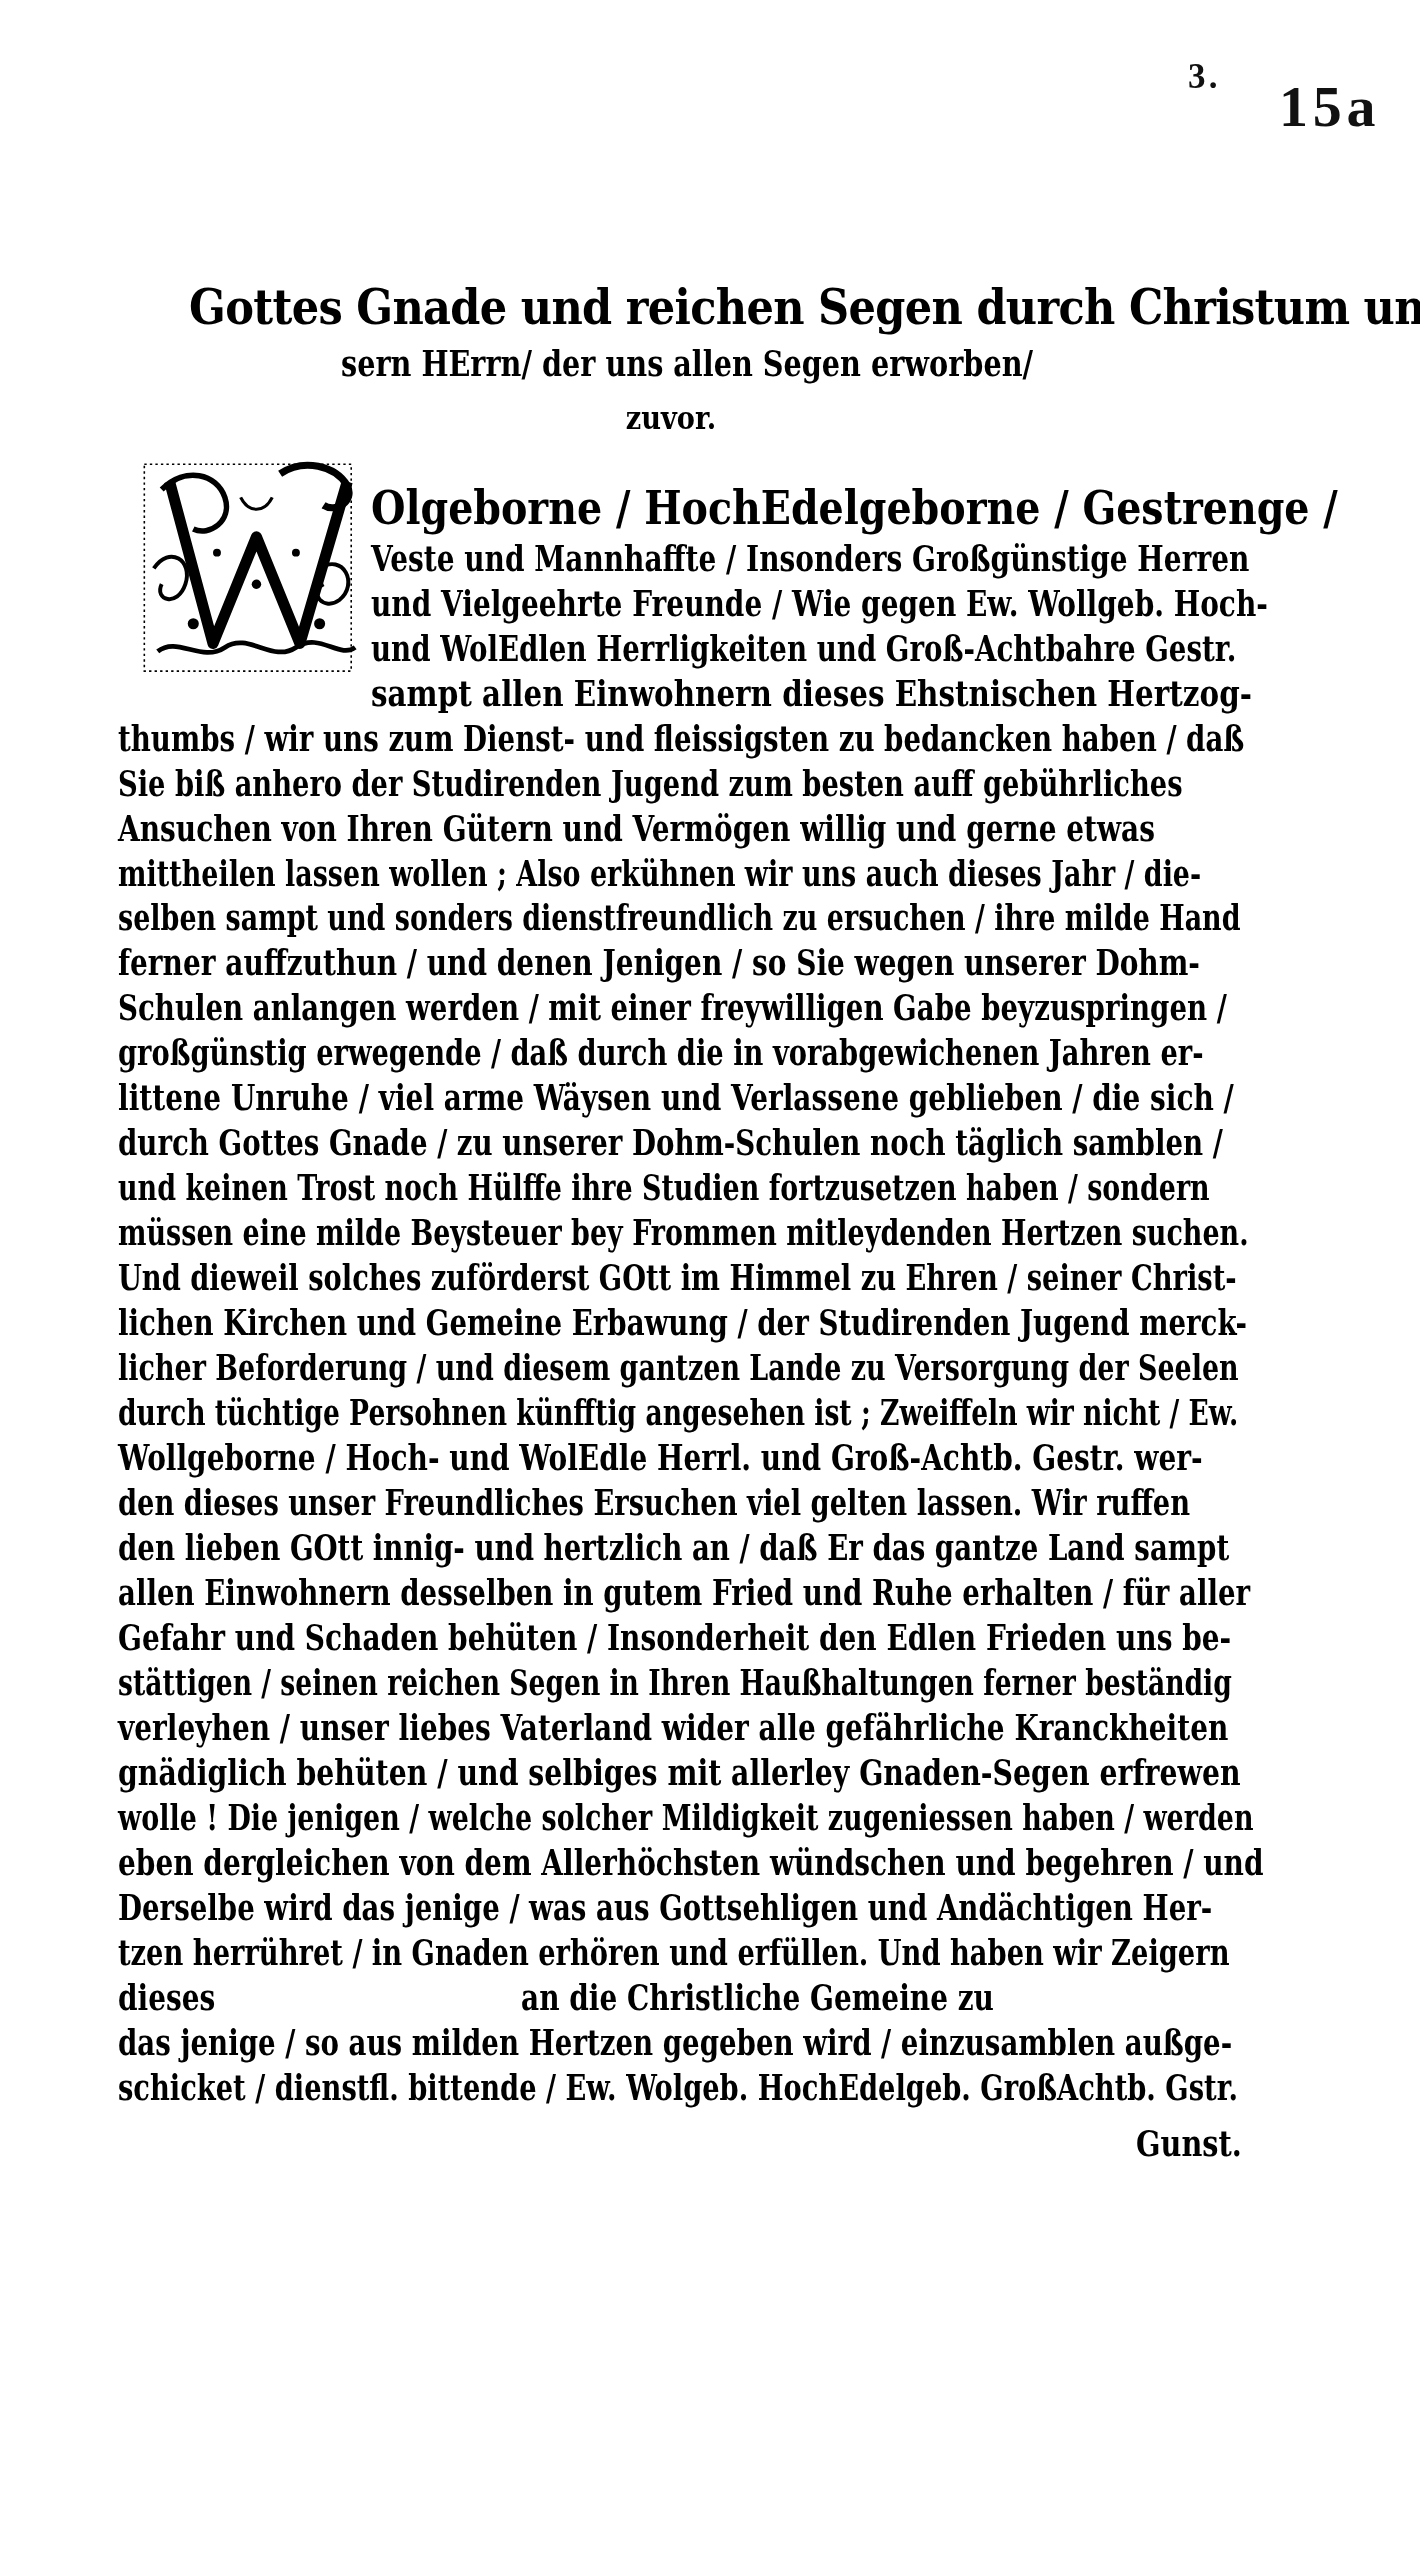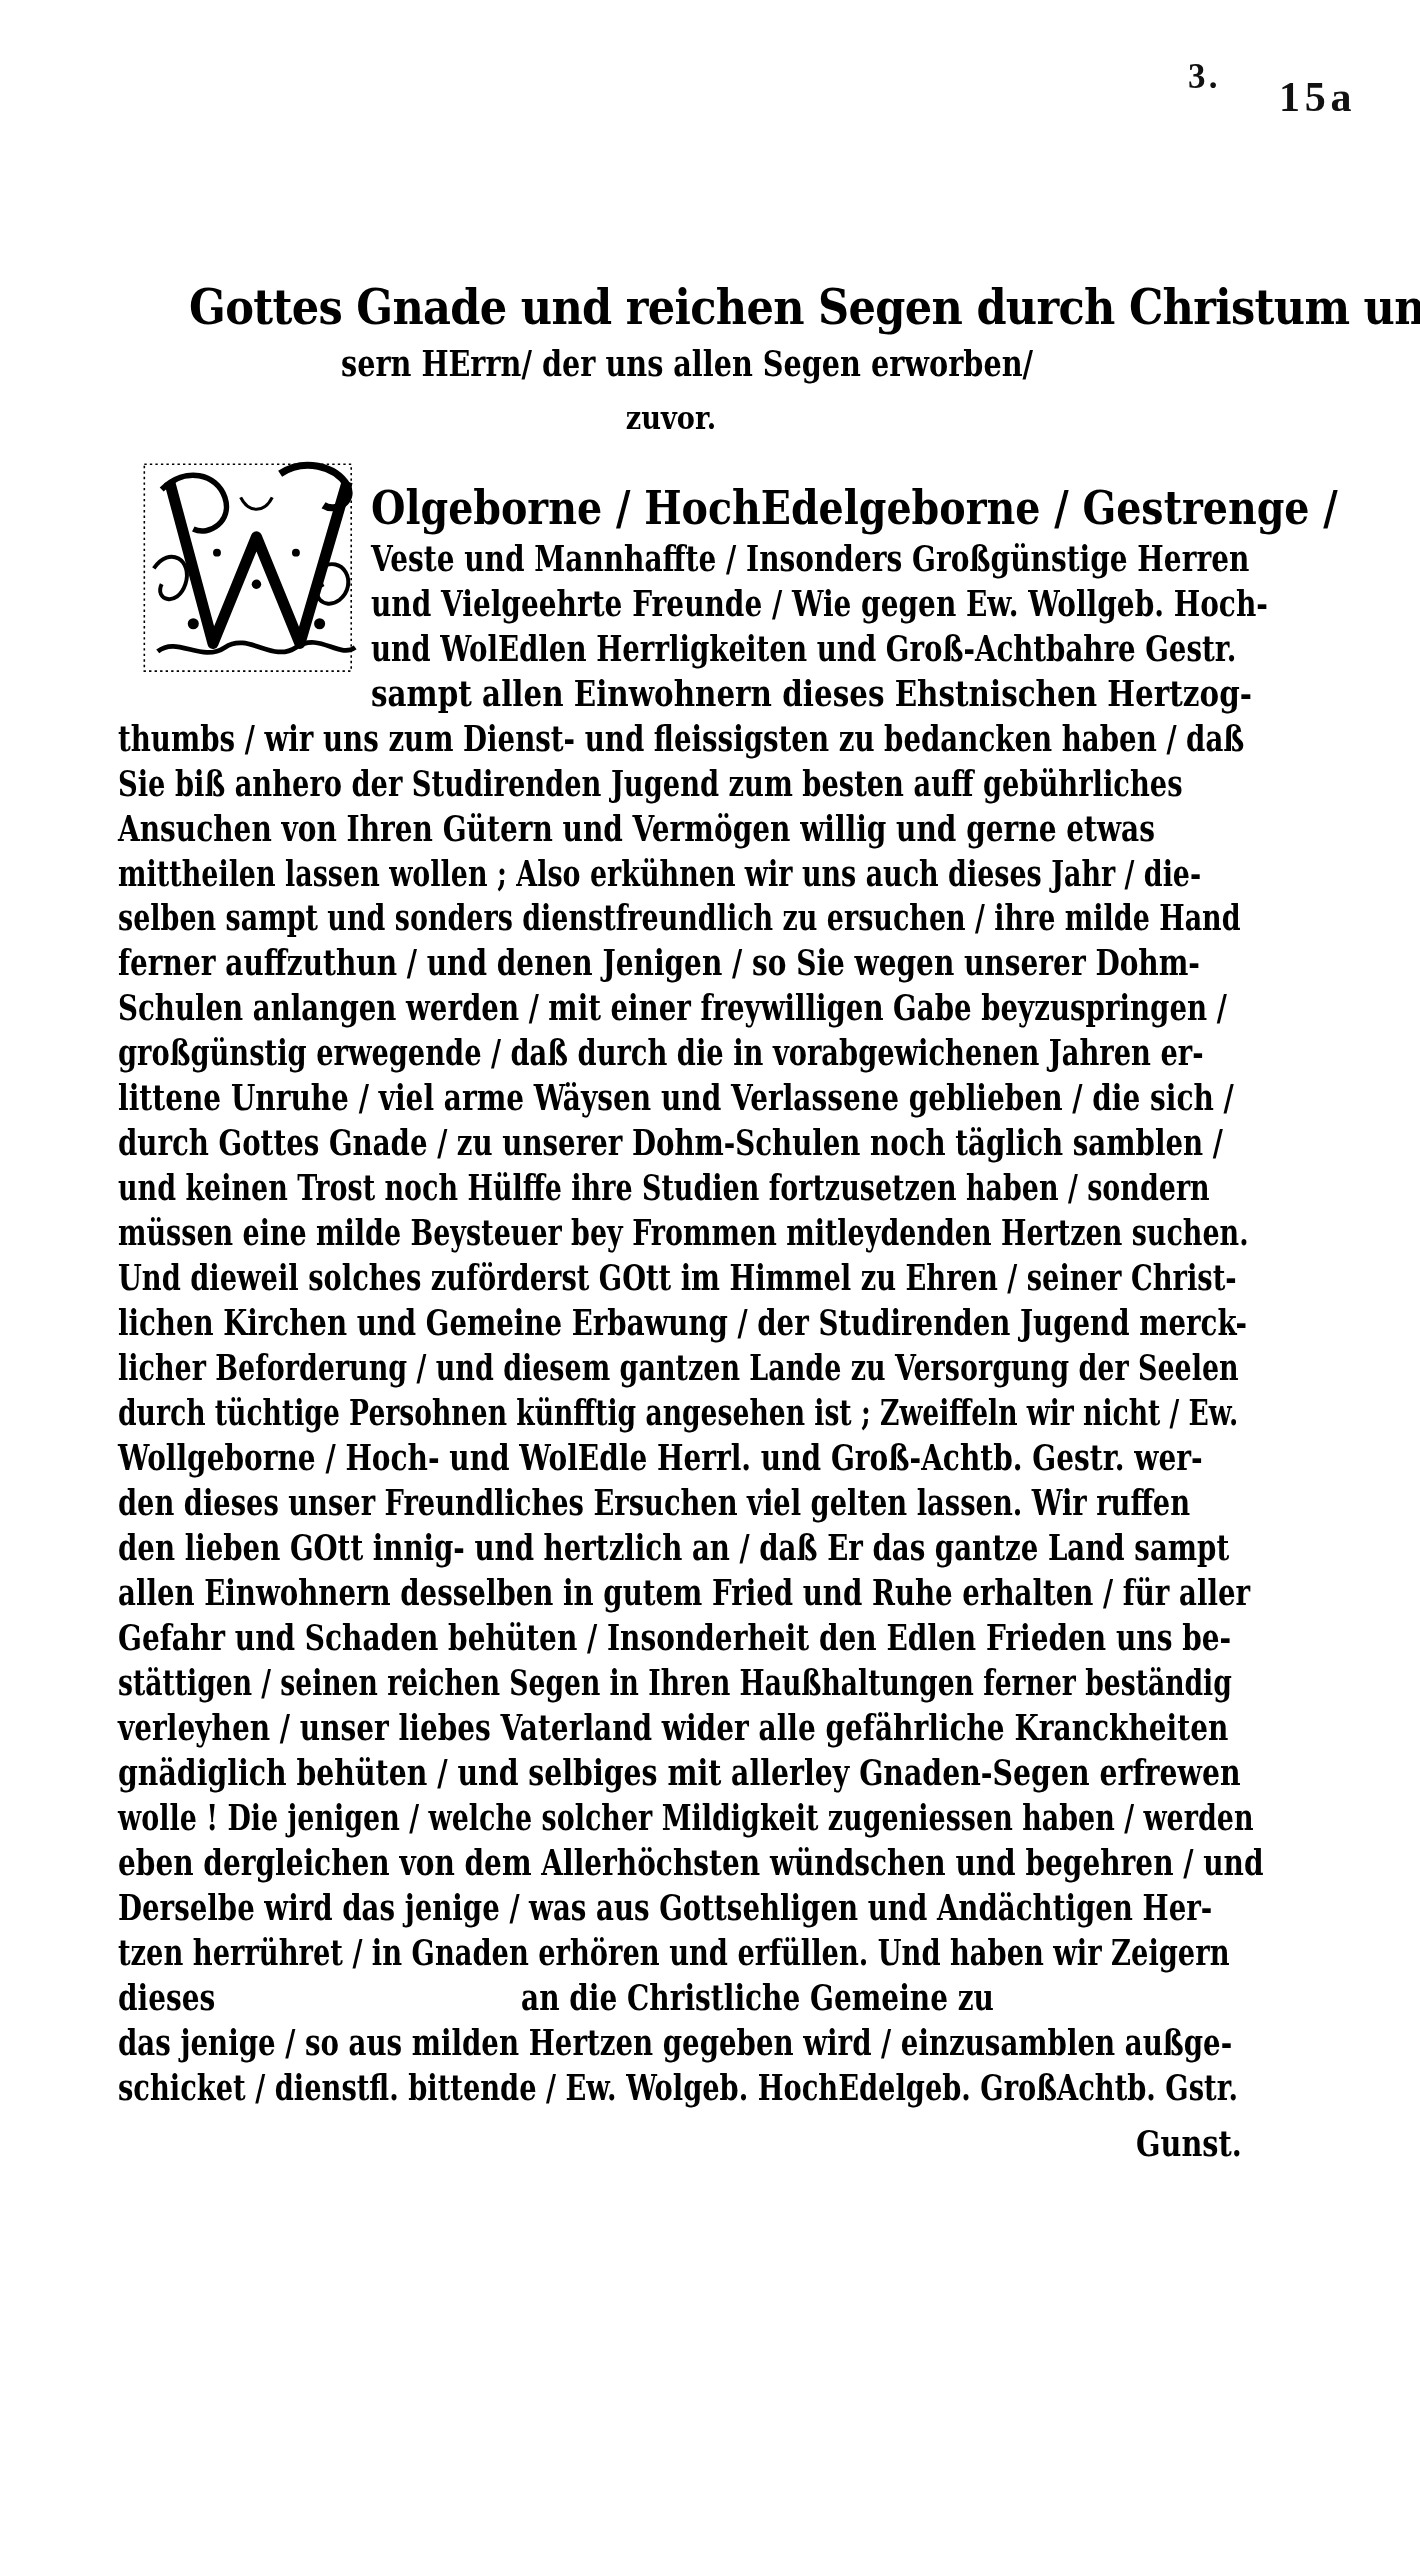--- a/index.html
+++ b/index.html
@@ -34,21 +34,21 @@
     .folio .mark1 {
       position: absolute;
       left: 0; top: 0;
       font-size: 35px;
       font-weight: bold;
       letter-spacing: 3.2px;
     }
     .folio .mark2 {
       position: absolute;
       left: 91px; top: 16px;
-      font-size: 42px;
+      font-size: 58px;
       font-weight: bold;
       letter-spacing: 4.7px;
     }
     .heading {
       position: absolute;
       left: 118px;
       width: 1184px;
       text-align: center;
       font-family: "DejaVu Serif", serif;
       font-weight: bold;

